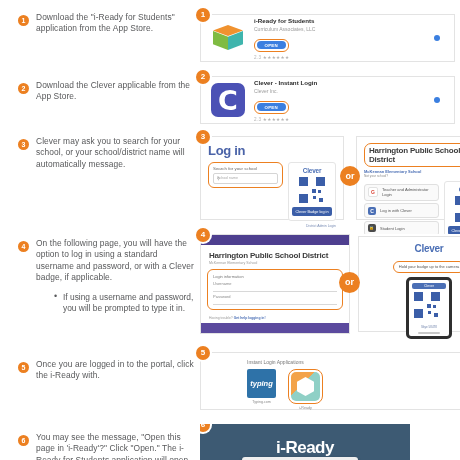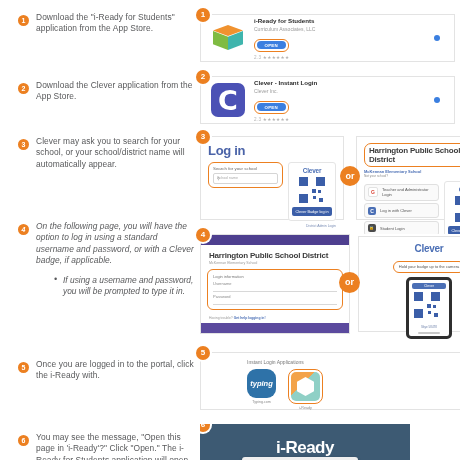--- a/index.html
+++ b/index.html
@@ -21,21 +21,21 @@
     font-weight:bold;
   }
   .stxt{font-size:8.4px;line-height:11.4px;letter-spacing:.01em;color:#58595b;}
   .bullets{margin:8px 0 0 18px;padding:0;list-style:none;}
   .bullets li{position:relative;padding-left:9px;font-size:8.4px;line-height:11.4px;margin-bottom:8px;}
   .bullets li:before{content:"•";position:absolute;left:0;top:-1px;font-size:9px;color:#58595b;}
 
   .s1{position:absolute;top:0;}
   .s2{position:absolute;top:68px;}
   .s3{position:absolute;top:124px;}
-  .s4{position:absolute;top:209px;font-style:italic;}
+  .s4{position:absolute;top:226px;}
   .s5{position:absolute;top:347px;}
   .s6{position:absolute;top:420px;}
 
   
   .shot{position:absolute;background:#fff;}
   .shotframe{border:1px solid #e3e3e3;background:#fff;box-sizing:border-box;}
   .numtag{
     position:absolute;left:-4px;top:-6px;width:14px;height:14px;border-radius:50%;
     background:#ec8021;color:#fff;font-size:8px;line-height:14px;text-align:center;
     font-weight:bold;z-index:9;box-shadow:0 0 0 2px #fff;
@@ -124,21 +124,21 @@
   .tablet{width:46px;height:62px;border:3px solid #2f2f2f;border-radius:5px;background:#fff;
     margin:4px auto 0;padding:3px;box-sizing:border-box;}
   .tagline{border:1.4px solid #ec8021;border-radius:7px;font-size:4px;color:#555;
     text-align:center;padding:2.5px 5px;display:inline-block;}
 
   
   .s5box{position:absolute;left:0;top:0;width:290px;height:58px;}
   .ila{font-size:5px;color:#7a7a7a;margin:6px 0 0 46px;}
   .tilerow{display:flex;gap:12px;margin:4px 0 0 46px;}
   .tile{text-align:center;}
-  .tileimg{width:29px;height:29px;border-radius:9px;}
+  .tileimg{width:29px;height:29px;border-radius:2px;}
   .tilelbl{font-size:3.6px;color:#8a8a8a;margin-top:2px;}
   .typing{background:#2e72a8;color:#fff;font-size:7.5px;font-weight:bold;
     display:flex;align-items:center;justify-content:center;font-style:italic;}
   .sel{border:1.8px solid #ec8021;border-radius:8px;padding:2px;}
   .ireadytile{width:29px;height:29px;border-radius:5px;position:relative;overflow:hidden;
     background:linear-gradient(135deg,#f3a34a 0 40%,#8fd0c6 40% 100%);}
   .ireadytile .wcube{position:absolute;left:6px;top:5px;width:17px;height:19px;background:#fff;
     clip-path:polygon(50% 0,100% 25%,100% 75%,50% 100%,0 75%,0 25%);}
 
   
@@ -154,26 +154,26 @@
 
   <div class="steps">
 
     <div class="step s1">
       <div class="badge">1</div>
       <div class="stxt">Download the "i-Ready for Students" application from the App Store.</div>
     </div>
 
     <div class="step s2">
       <div class="badge">2</div>
-      <div class="stxt">Download the Clever application from the App Store.</div>
+      <div class="stxt">Download the Clever applicable from the App Store.</div>
     </div>
 
     <div class="step s3">
       <div class="badge">3</div>
-      <div class="stxt">Clever may ask you to search for your school, or your school/district name will automatically appear.</div>
+      <div class="stxt">Clever may ask you to search for your school, or your school/district name will automatically message.</div>
     </div>
 
     <div class="step s4">
       <div class="badge">4</div>
       <div class="stxt">On the following page, you will have the option to log in using a standard username and password, or with a Clever badge, if applicable.</div>
       <ul class="bullets">
         <li>If using a username and password, you will be prompted to type it in.</li>
       </ul>
     </div>
 

